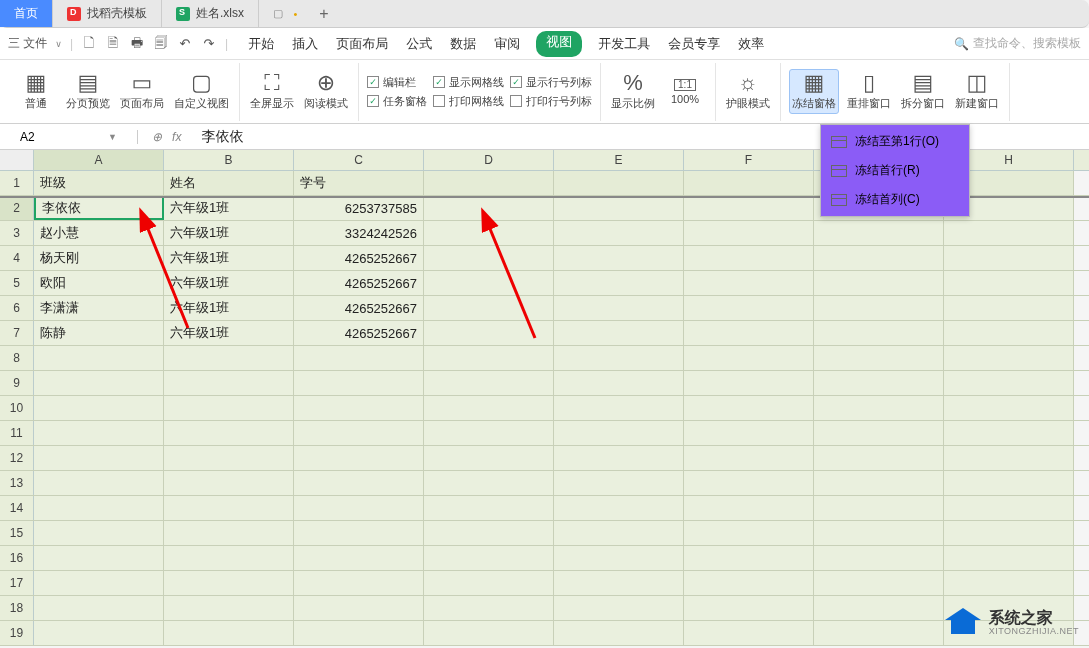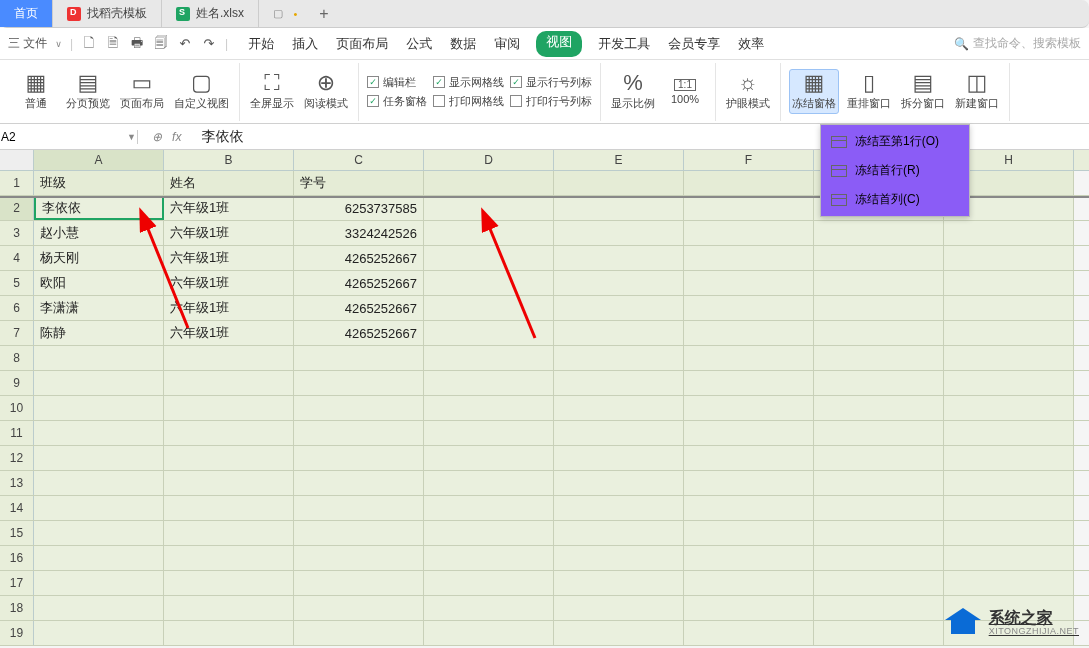--- a/index.html
+++ b/index.html
@@ -39,21 +39,21 @@
 .chkbox.checked::after { content: "✓"; }
 
 
 .freeze-menu { position: absolute; top: 124px; left: 820px; width: 150px; background: #8b5cf6; border: 1px solid #bbb; box-shadow: 0 2px 6px rgba(0,0,0,.2); z-index: 50; font-size: 12px; padding: 2px 0; }
 .fm-item { padding: 6px 10px; display: flex; align-items: center; gap: 8px; cursor: pointer; }
 .fm-ico { width: 16px; height: 12px; border: 1px solid #666; position: relative; flex-shrink: 0; }
 .fm-ico::after { content: ""; position: absolute; left: 0; right: 0; top: 3px; border-top: 1px solid #666; }
 
 
 .formulabar { height: 26px; background: #fff; border-bottom: 1px solid #d0d0d0; display: flex; align-items: center; font-size: 12px; }
-.namebox { width: 138px; border-right: 1px solid #ccc; padding: 0 1px; display: flex; align-items: center; justify-content: center; font-family: Consolas, monospace; }
+.namebox { width: 138px; border-right: 1px solid #ccc; padding: 0 20px; display: flex; align-items: center; justify-content: center; font-family: Consolas, monospace; }
 .namebox .dd { margin-left: auto; color: #888; font-size: 9px; }
 .fx-ico { padding: 0 14px; color: #888; font-style: italic; display: flex; gap: 10px; align-items: center; }
 .formula-input { flex: 1; padding: 0 6px; font-size: 14px; color: #222; }
 
 
 .gridwrap { position: relative; }
 .colhdr { display: flex; background: #e8eeda; border-bottom: 1px solid #bcc; }
 .corner { width: 34px; height: 20px; border-right: 1px solid #bcc; background: #eee; }
 .ch { height: 20px; border-right: 1px solid #bcc; display: flex; align-items: center; justify-content: center; font-size: 12px; color: #444; }
 .ch.A { width: 130px; background: #d9e3c8; }
@@ -70,21 +70,21 @@
 .cell.blank { width: 130px; }
 .cell.current { border: 2px solid #1fa463; background: #eaf0de; }
 .row.header .cell { background: #e5ecd6; }
 .freeze-sep { position: absolute; top: 46px; left: 0; right: 0; border-top: 2px solid #888; z-index: 5; }
 
 
 .arrow { position: absolute; z-index: 40; }
 .arrow svg { overflow: visible; }
 
 
-.watermark { position: absolute; right: 10px; bottom: 10px; display: flex; align-items: center; gap: 8px; font-size: 12px; color: #333; z-index: 60; text-decoration: underline; }
+.watermark { position: absolute; right: 10px; bottom: 10px; display: flex; align-items: center; gap: 8px; font-size: 12px; color: #333; z-index: 60; }
 .wm-ico { width: 36px; height: 30px; position: relative; }
 .wm-roof { width: 0; height: 0; border-left: 18px solid transparent; border-right: 18px solid transparent; border-bottom: 12px solid #0a6bd6; position: absolute; top: 0; }
 .wm-body { position: absolute; top: 10px; left: 6px; width: 24px; height: 16px; background: #0a6bd6; }
 .wm-txt { display: flex; flex-direction: column; line-height: 1.1; }
 .wm-main { font-weight: bold; font-size: 16px; }
 .wm-sub { font-size: 9px; color: #888; letter-spacing: .5px; }
 </style>
 </head>
 <body>
 

